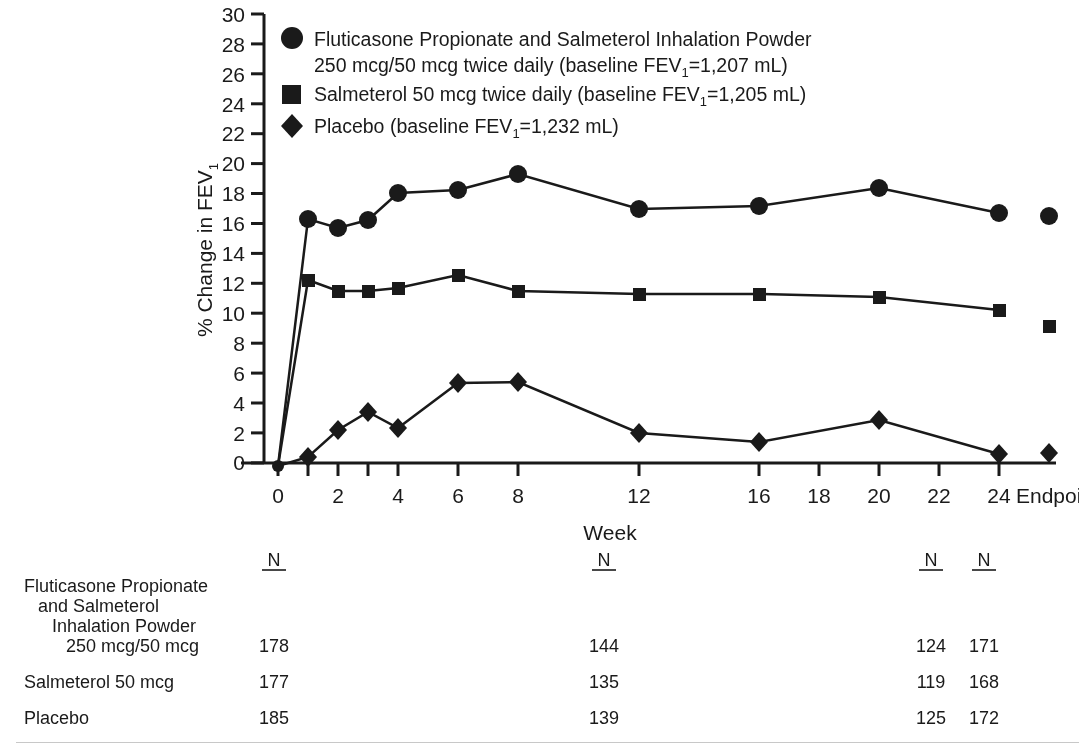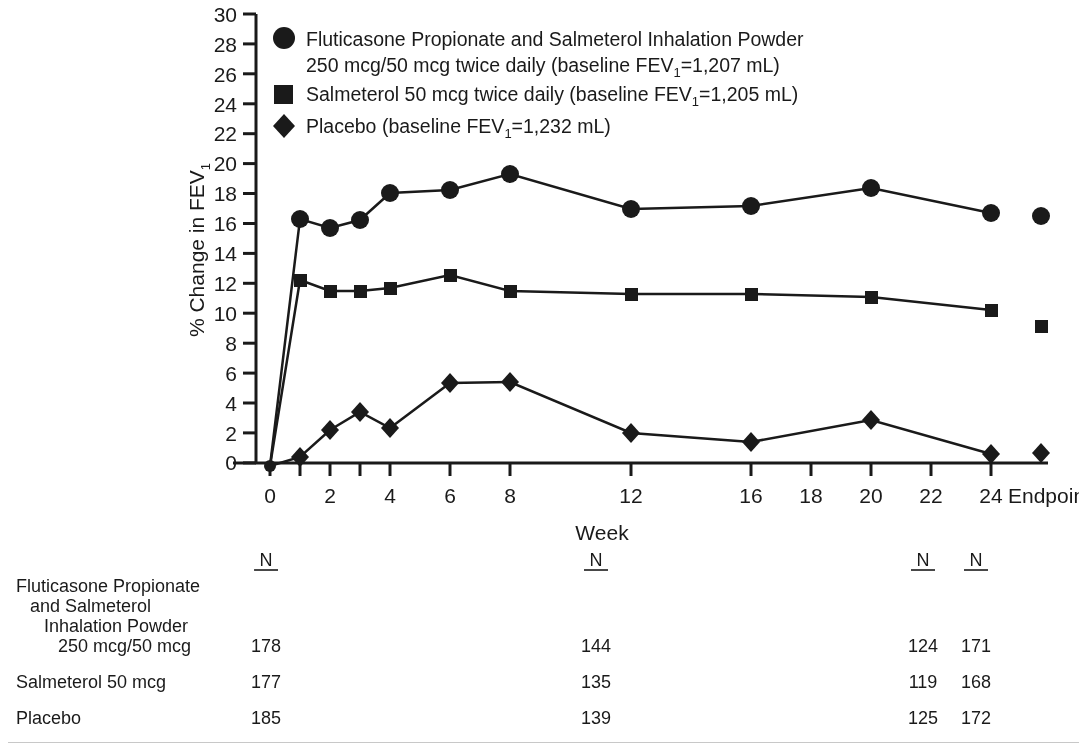--- a/index.html
+++ b/index.html
@@ -10,21 +10,21 @@
   body {
     width: 1079px;
     height: 753px;
     font-family: "Liberation Sans", sans-serif;
     color: #1a1a1a;
     position: relative;
     overflow: hidden;
   }
   #root {
     position: absolute;
-    left: 8px; top: 0;
+    left: 16px; top: 0;
     width: 867px;
     height: 753px;
     text-align: center;
   }
   svg.chart {
     position: absolute;
     left: 0;
     top: 0;
     width: 1079px;
     height: 753px;

